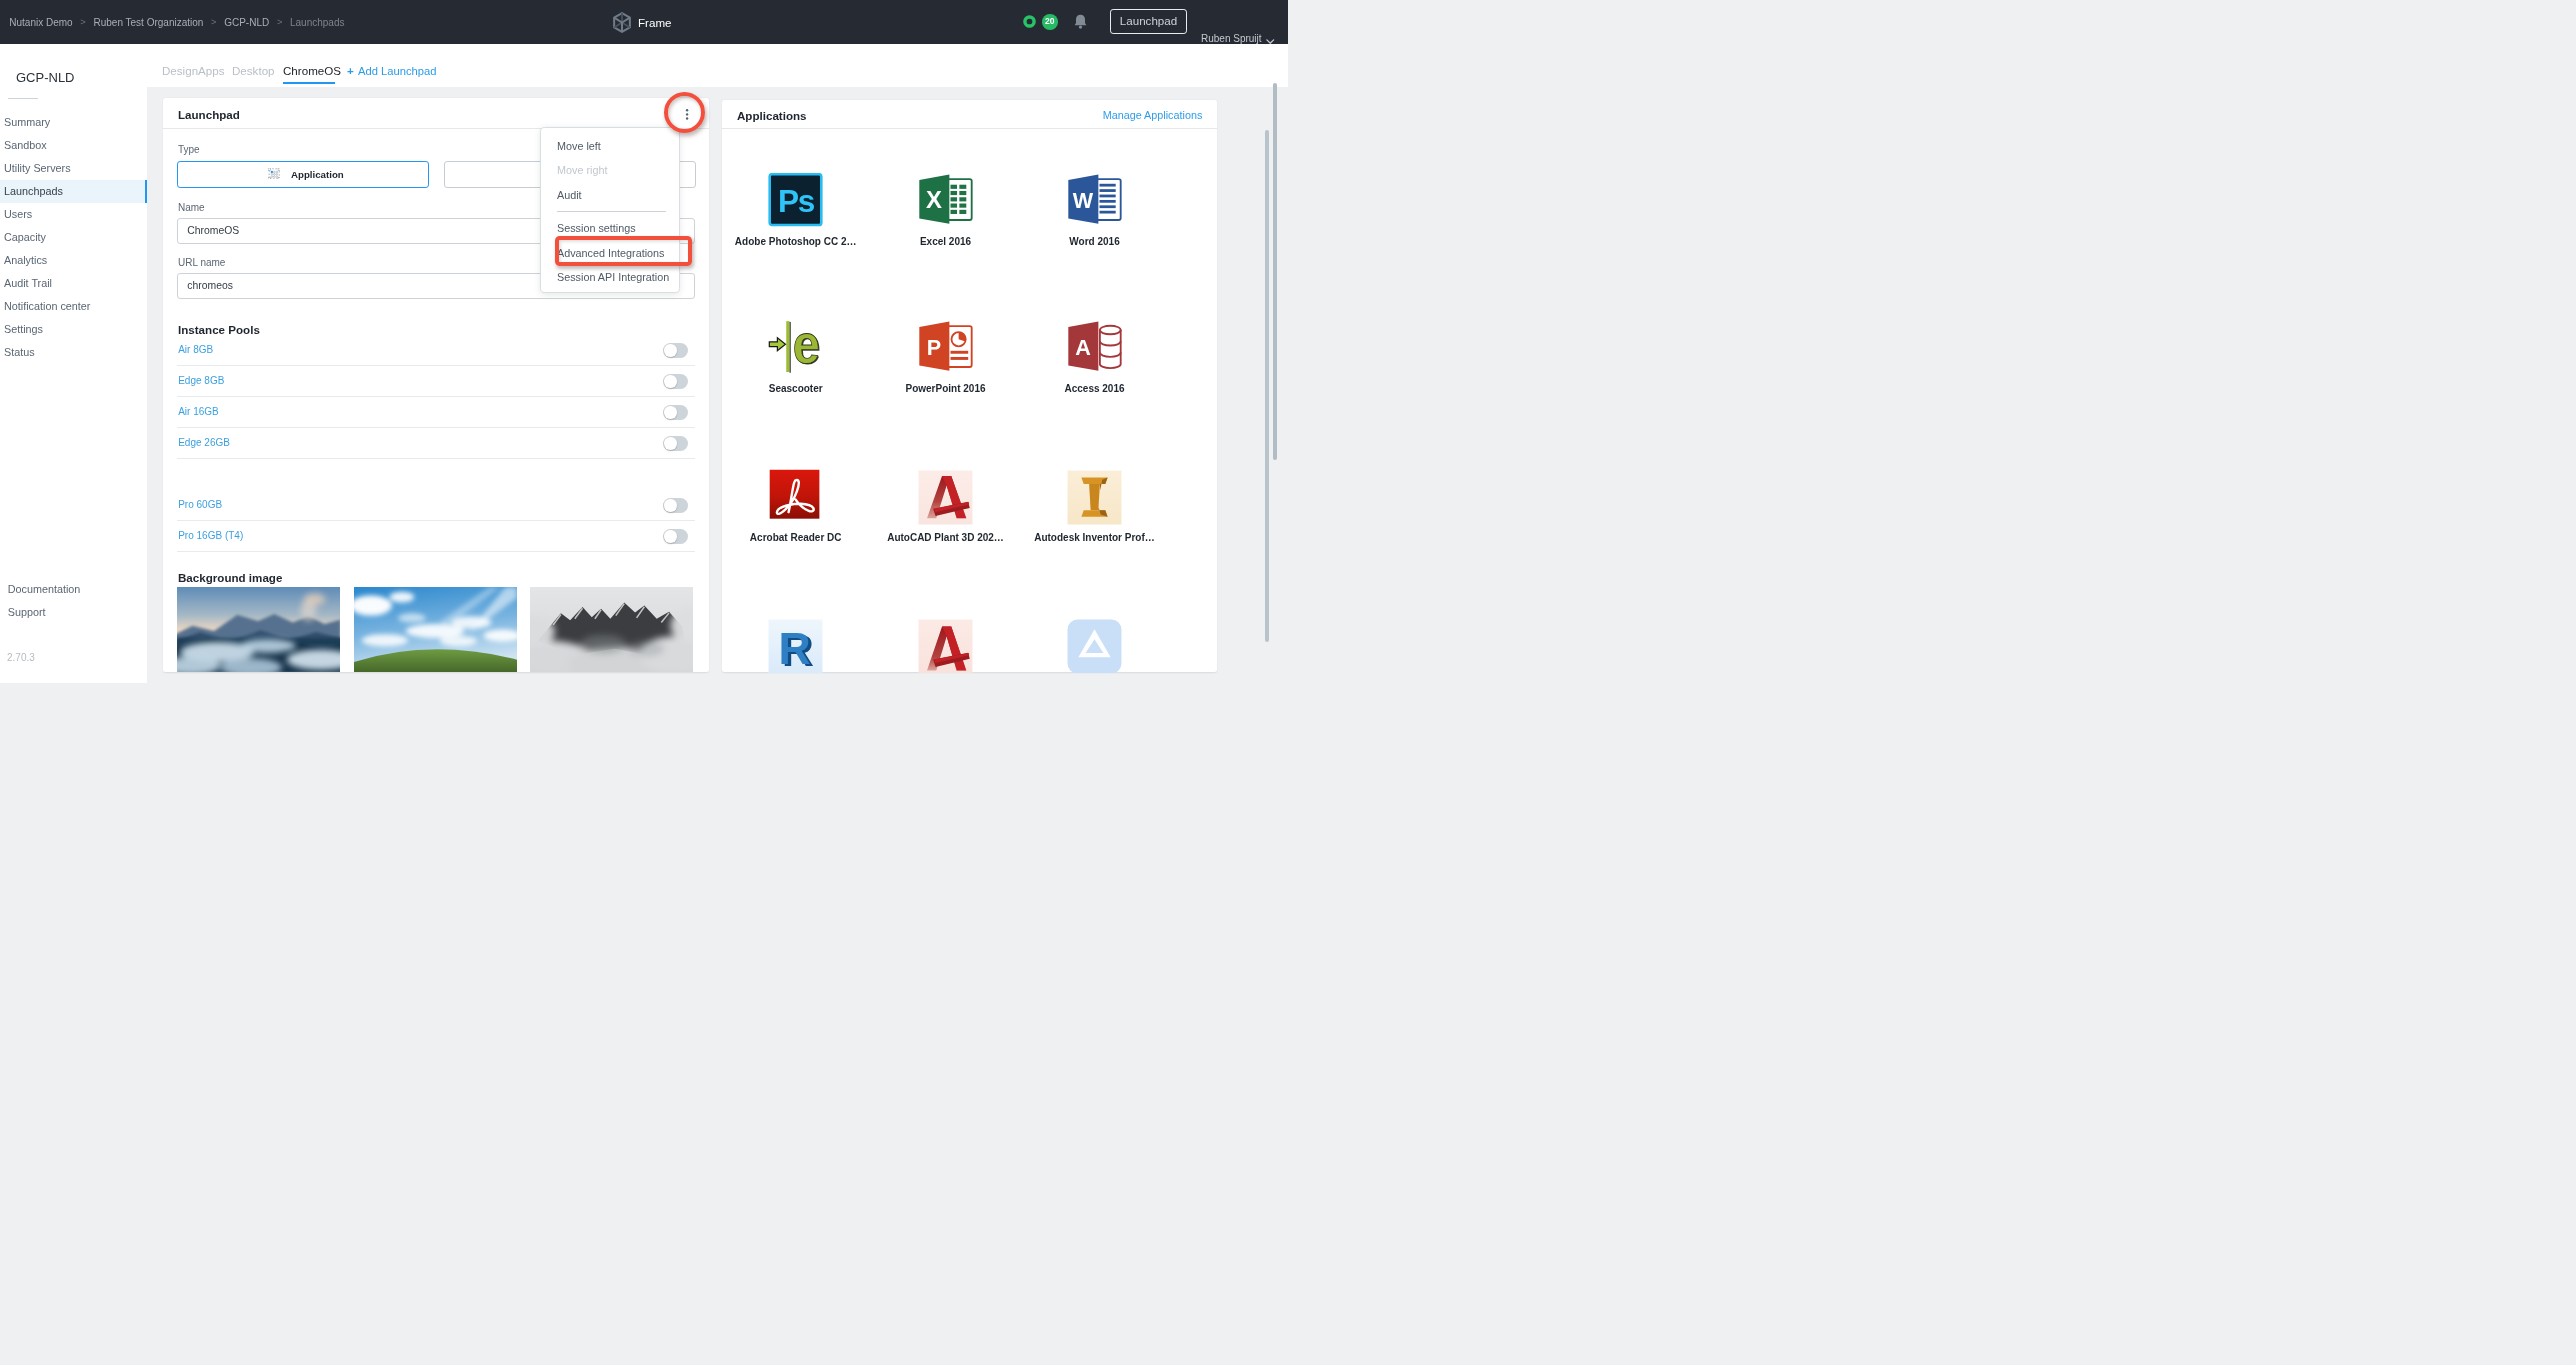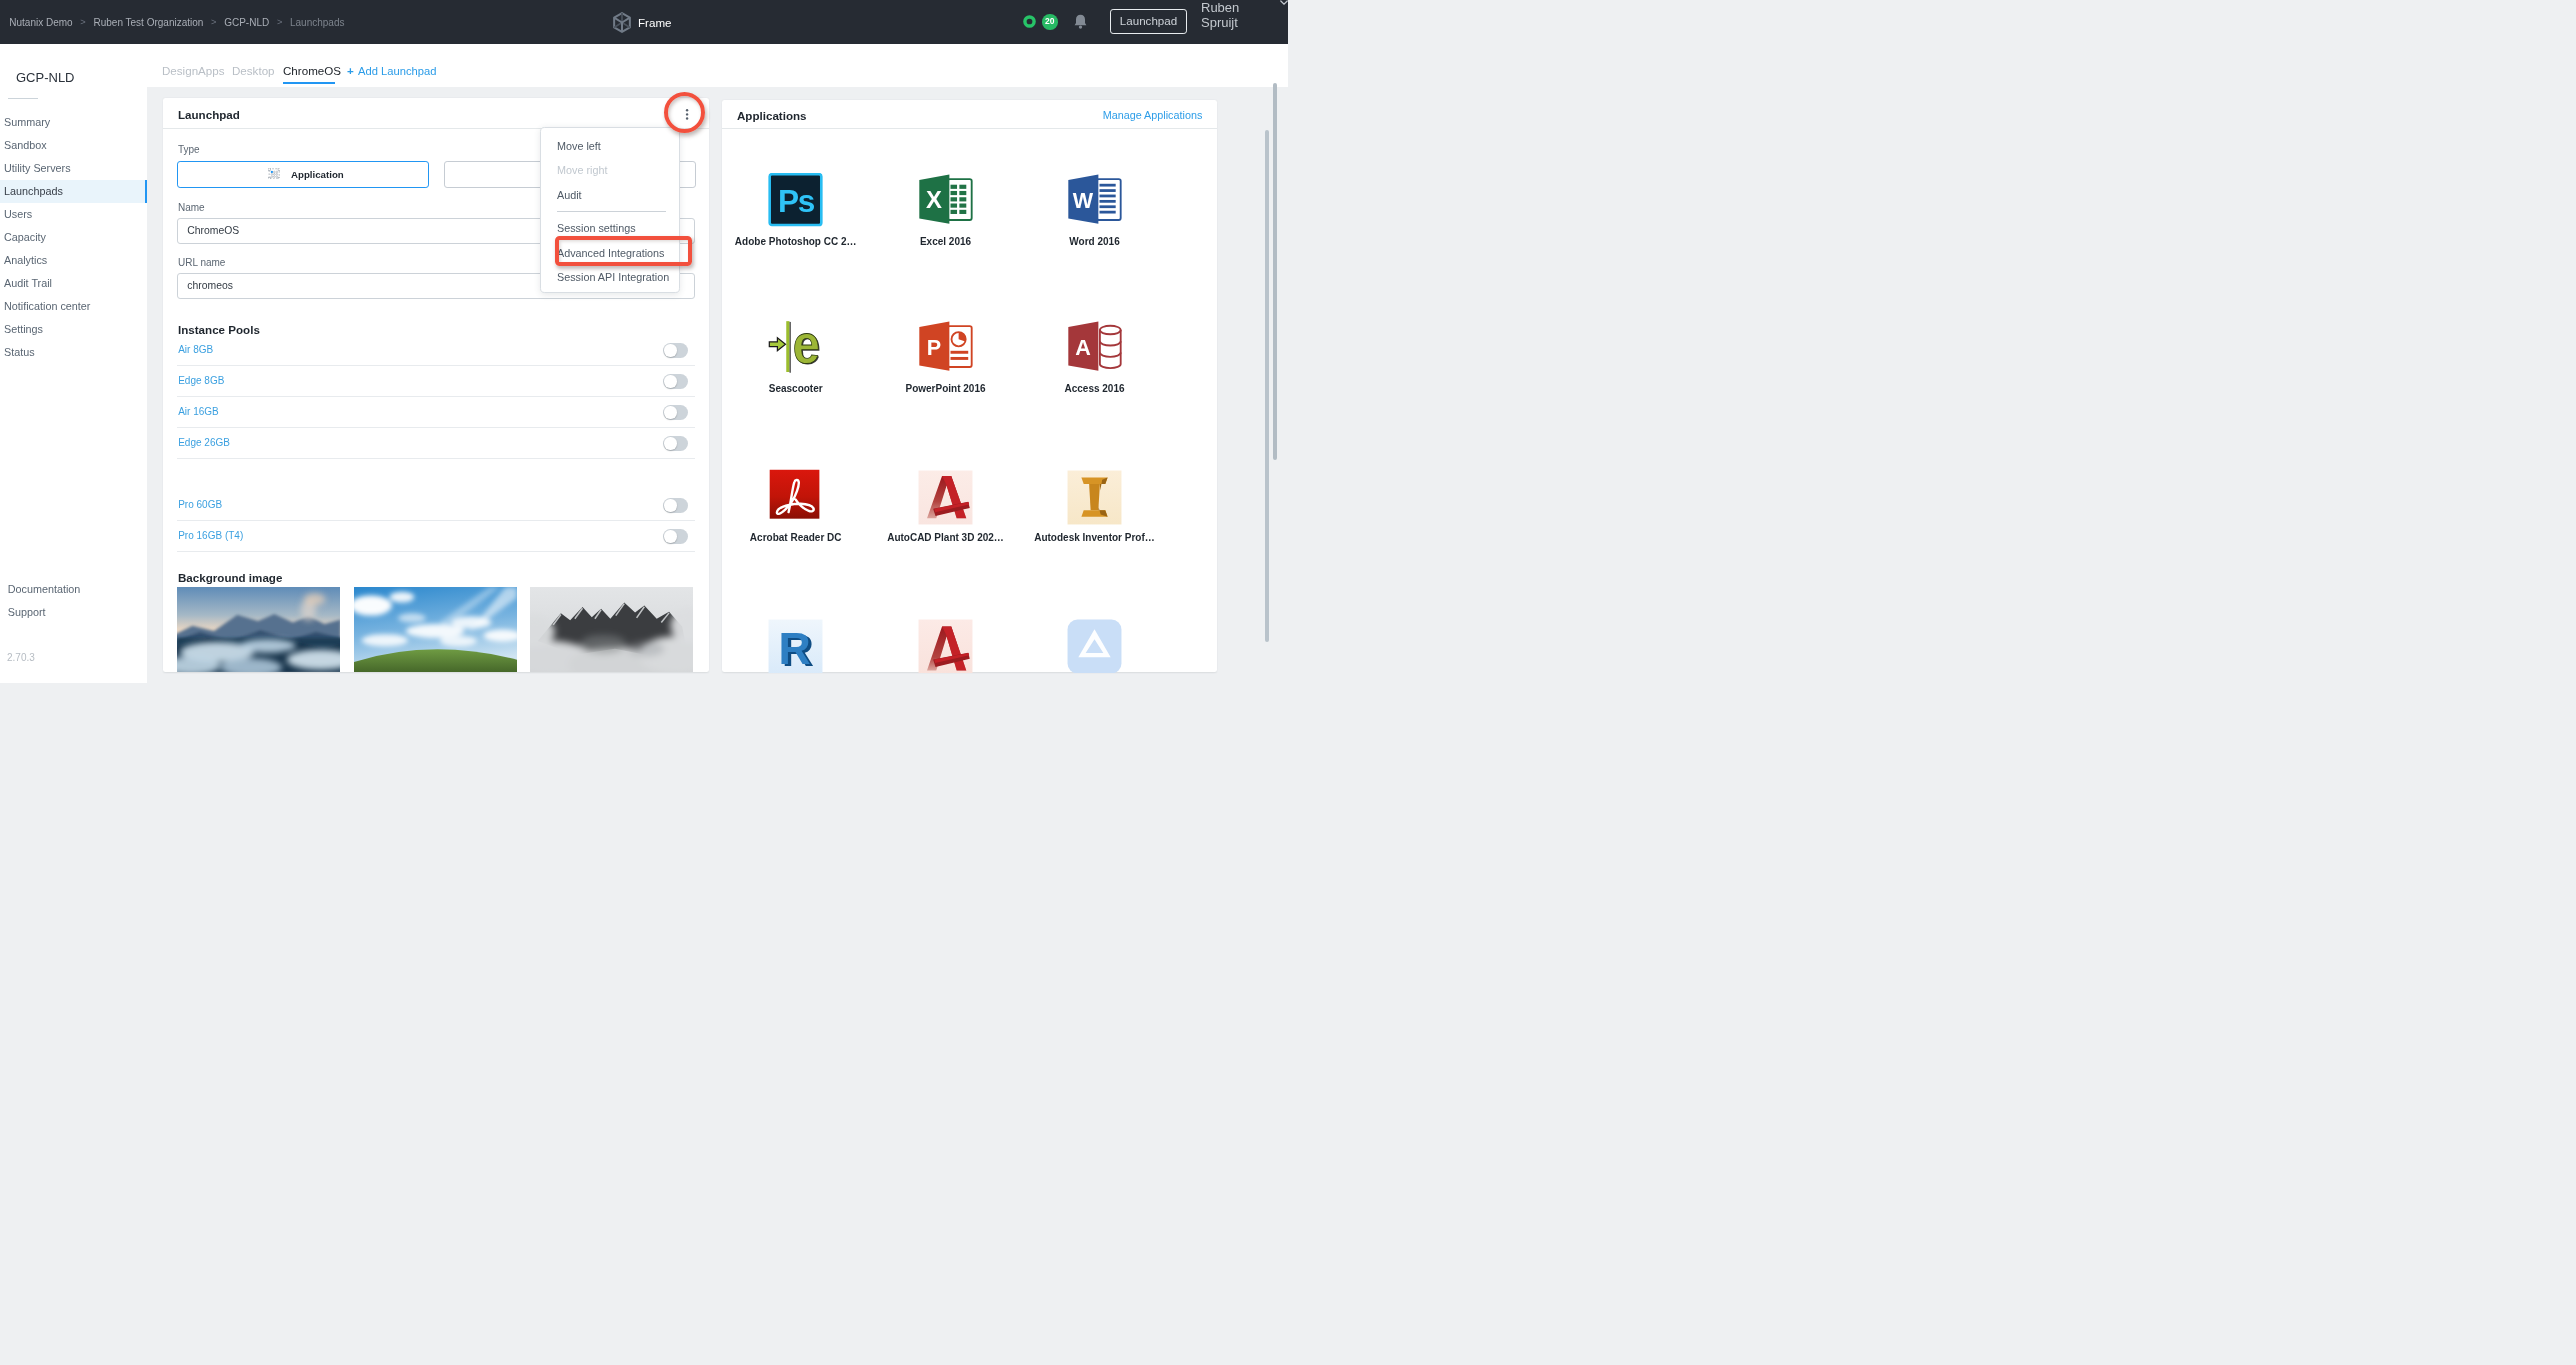--- a/index.html
+++ b/index.html
@@ -9,21 +9,21 @@
 
 
 .navbar { position:absolute; left:0; top:0; width:1288px; height:44px; background:#262b33; }
 .crumbs { position:absolute; left:9.3px; top:0; height:44px; display:flex; align-items:center; font-size:10px; color:#a9aeb6; }
 .crumbs .sep { color:#6d7480; margin:0 7.7px; font-size:9.3px; }
 .crumbs .last { color:#7d848d; }
 .logo-wrap { position:absolute; left:613px; top:0; height:44px; display:flex; align-items:center; }
 .logo-txt { color:#fff; font-size:11.6px; margin-left:7px; }
 .badge20 { position:absolute; left:1042px; top:14px; width:15.5px; height:15.5px; border-radius:50%; background:#27b964; color:#fff; font-size:8.5px; font-weight:bold; text-align:center; line-height:15.5px; }
 .lp-btn { position:absolute; left:1110px; top:9px; width:77px; height:25px; border:1.2px solid #e8ecef; border-radius:3.1px; color:#ccd1d7; font-size:11.6px; text-align:center; line-height:22.4px; }
-.user { position:absolute; left:1201px; top:0; height:44px; display:flex; align-items:flex-start; color:#c3c8ce; font-size:13px; }
+.user { position:absolute; left:1201px; top:0; height:44px; display:flex; align-items:flex-end; color:#c3c8ce; font-size:10px; }
 
 
 .sidebar { position:absolute; left:0; top:44px; width:147px; height:639px; background:#fff; }
 .side-title { position:absolute; left:16px; top:26px; font-size:13px; color:#2b323b; }
 .side-div { position:absolute; left:7.7px; top:54px; width:30px; height:0.8px; background:#ccd4da; }
 .menu { position:absolute; left:0; top:67px; width:147px; }
 .menu div { height:23px; line-height:23px; padding-left:4px; font-size:10.8px; color:#5a6673; }
 .menu div.active { background:#e9f4fb; color:#39404a; border-right:2.3px solid #2196f3; }
 .doc { position:absolute; left:7.7px; top:534px; font-size:10.8px; color:#5a6673; height:23px; line-height:23px;}
 .sup { position:absolute; left:7.7px; top:557px; font-size:10.8px; color:#5a6673; height:23px; line-height:23px;}

